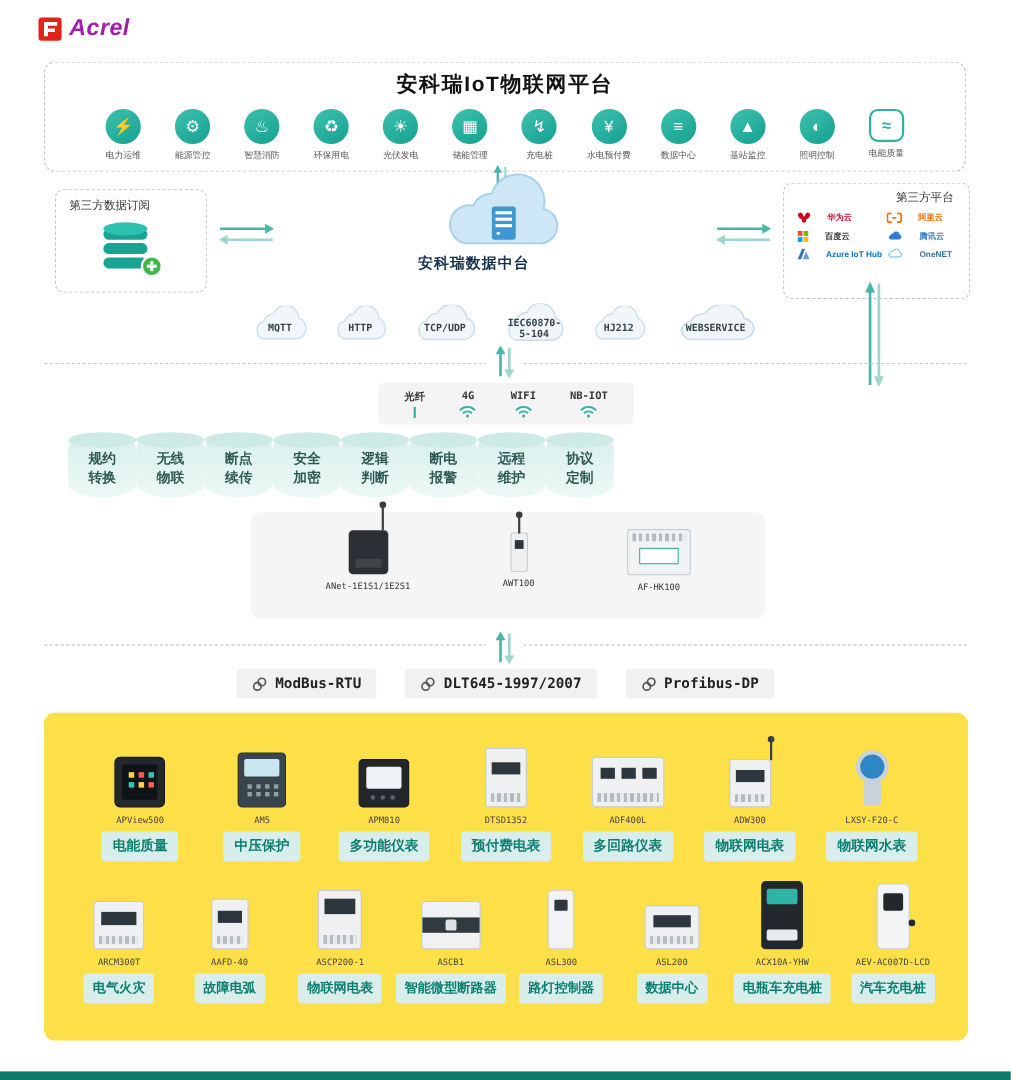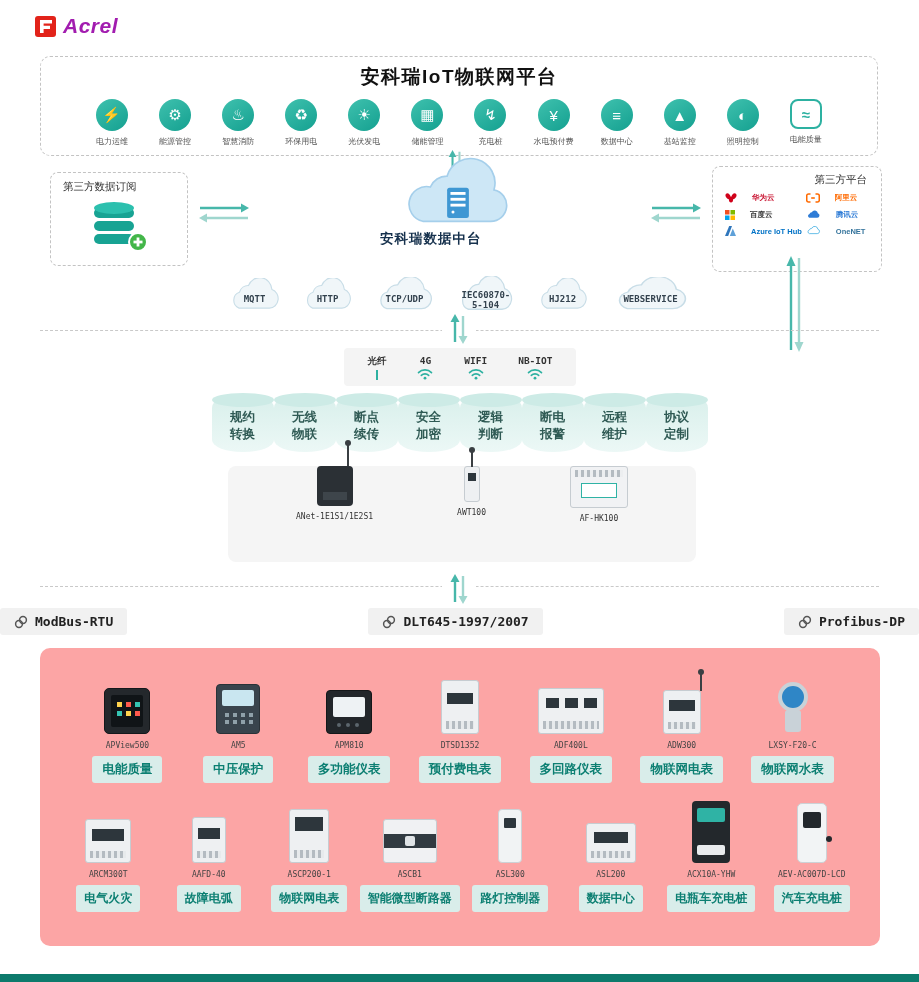--- a/index.html
+++ b/index.html
@@ -68,39 +68,39 @@
   #divider-1{top:330px}#divider-2{top:586px}
 
   
   .conn-bar{position:absolute;left:344px;top:348px;width:232px;height:38px;background:#f4f4f4;border-radius:4px;
             display:flex;align-items:center;justify-content:space-around;padding:0 8px;box-sizing:border-box}
   .conn-item{display:flex;flex-direction:column;align-items:center;gap:2px}
   .conn-label{font-size:9.5px;font-weight:bold;color:#333;font-family:"DejaVu Sans Mono",monospace}
   .fiber-bar{width:2px;height:10px;background:#2db1a1}
 
   
-  .cyl-row{position:absolute;left:62px;right:62px;top:400px;display:flex;justify-content:center}
+  .cyl-row{position:absolute;left:62px;right:62px;top:400px;display:flex;justify-content:flex-start}
   .cyl{position:relative;width:62px;height:52px;background:linear-gradient(#daf0ec,#ecf8f6);
        border-radius:8px 8px 30px 30px/8px 8px 12px 12px;display:flex;align-items:center;justify-content:center}
   .cyl::before{content:"";position:absolute;top:-7px;left:0;right:0;height:14px;border-radius:50%;background:#cdebe6}
   .cyl-label{position:relative;width:32px;text-align:center;font-size:12.5px;font-weight:bold;color:#2f5a54;line-height:1.35}
 
   
   .gw-box{position:absolute;left:228px;top:466px;width:468px;height:96px;background:#f5f5f5;border-radius:8px;
-          display:flex;justify-content:space-around;align-items:flex-start;padding:0 26px 10px;box-sizing:border-box}
+          display:flex;justify-content:space-around;align-items:center;padding:0 26px 10px;box-sizing:border-box}
   .gw{display:flex;flex-direction:column;align-items:center}
   .gw-model{font-size:8px;font-family:"DejaVu Sans Mono",monospace;color:#333;margin-top:6px;white-space:nowrap}
 
   
-  .chips-row{position:absolute;left:0;top:608px;width:100%;display:flex;justify-content:space-between;gap:26px}
+  .chips-row{position:absolute;left:0;top:608px;width:100%;display:flex;justify-content:center;gap:26px}
   .chip{display:flex;align-items:center;gap:7px;background:#f1f1f1;border-radius:3px;padding:6px 14px;
         font-family:"DejaVu Sans Mono",monospace;font-size:13px;font-weight:bold;color:#222}
 
   
-  .products-box{position:absolute;left:40px;top:648px;width:840px;height:298px;background:#fca5a5;
+  .products-box{position:absolute;left:40px;top:648px;width:840px;height:298px;background:#fde047;
                 border-radius:10px;box-sizing:border-box;padding:24px 18px 0}
   .prod-row{display:flex;justify-content:space-between}
   #prod-row-1{padding:0 14px}
   #prod-row-2{margin-top:18px}
   .prod{display:flex;flex-direction:column;align-items:center;flex:1;min-width:0}
   .prod-img{height:62px;display:flex;align-items:flex-end;justify-content:center}
   .prod-model{font-size:8px;font-family:"DejaVu Sans Mono",monospace;color:#444;margin:7px 0 6px;white-space:nowrap}
   .prod-chip{background:#d9edea;color:#0c7f72;font-size:12.5px;font-weight:bold;padding:5px 10px;
              border-radius:3px;white-space:nowrap}
   #prod-row-2 .prod-chip{font-size:12px;padding:5px 8px}

